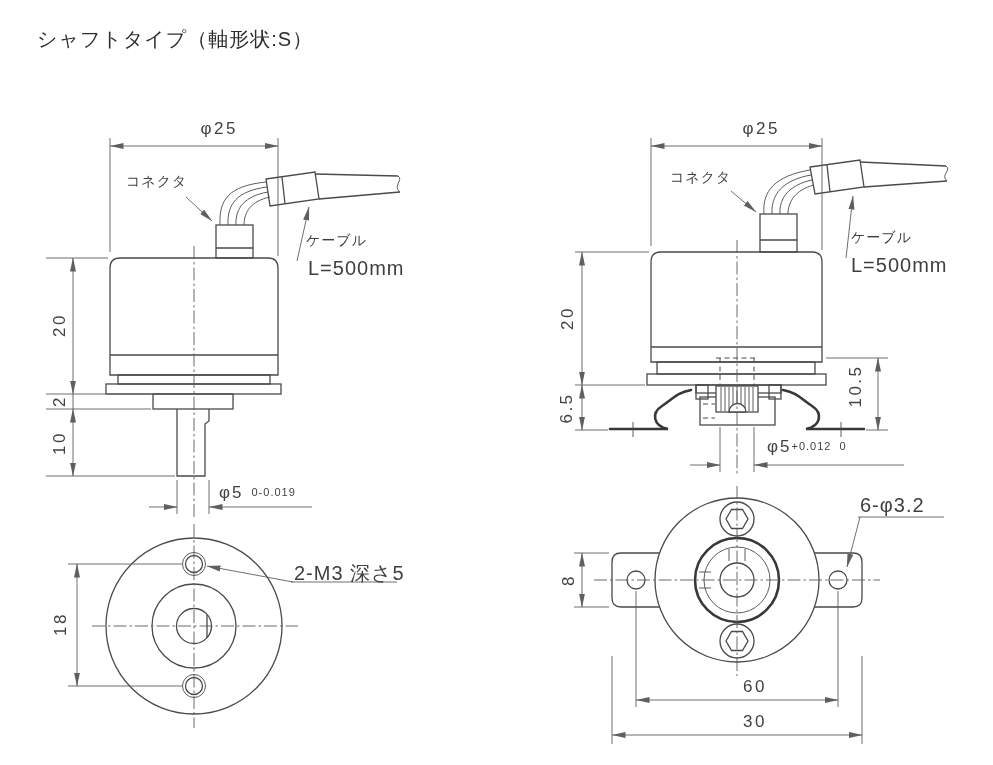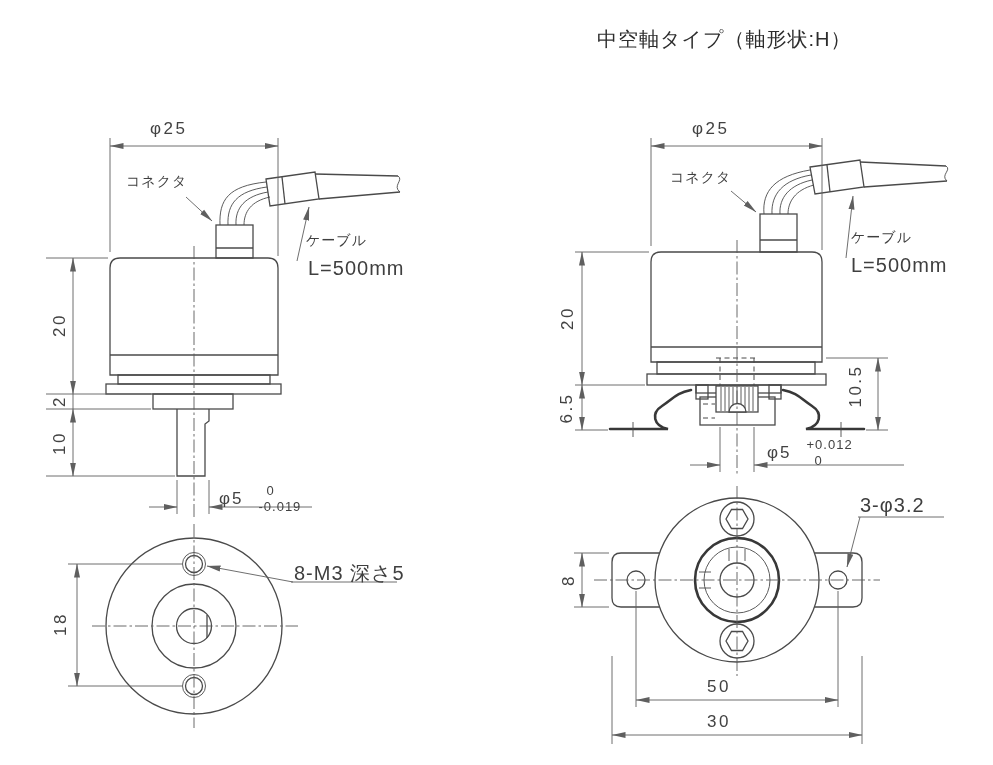--- a/index.html
+++ b/index.html
@@ -9,28 +9,28 @@
   .s {stroke:#4a4a4a;stroke-width:1.3;fill:none}
   .s2{stroke:#4a4a4a;stroke-width:0.9;fill:none}
   .b {stroke:#383838;stroke-width:2.6;fill:none;stroke-linecap:round}
   .d {stroke:#5f5f5f;stroke-width:0.9;fill:none}
   .h {stroke:#4a4a4a;stroke-width:1;fill:none;stroke-dasharray:5 3.5}
   .c {stroke:#5a5a5a;stroke-width:0.9;fill:none;stroke-dasharray:13 3 2.5 3}
   .wh{fill:#ffffff}
   .txt{position:absolute;white-space:nowrap}
   .title{font-size:20px;letter-spacing:1px;color:#2d2d2d}
   .dim{font-size:17px;letter-spacing:2.5px;color:#424242}
-  .ctr{text-align:left}
+  .ctr{text-align:right}
   .small{font-size:14px;letter-spacing:1px}
   .note{font-size:20px;letter-spacing:1px}
   .vdim{display:flex;align-items:center;justify-content:center;transform:rotate(-90deg);
         font-size:17px;letter-spacing:2.5px;color:#424242}
-  .phidim{position:absolute;display:flex;align-items:center;gap:15px;color:#424242}
+  .phidim{position:absolute;display:flex;align-items:center;gap:0;color:#424242}
   .phidim .nom{font-size:17px;letter-spacing:2px}
-  .phidim .tol{display:flex;flex-direction:column;font-size:13px;line-height:1.2;letter-spacing:1px}
+  .phidim .tol{display:flex;font-size:11px;line-height:1.2;letter-spacing:1px}
   .phidim .tol i{font-style:normal}
   .phidim.tleft  .tu{padding-left:8px}
   .phidim.tright .tl{padding-left:8px}
 </style>
 </head>
 <body>
 
 <div class="canvas">
 
   <svg width="993" height="765" viewBox="0 0 993 765">
@@ -198,51 +198,51 @@
 
       <line class="d" x1="612" y1="656" x2="612" y2="744"></line>
       <line class="d" x1="862" y1="656" x2="862" y2="744"></line>
       <line class="d" x1="612" y1="735" x2="862" y2="735" marker-start="url(#arr)" marker-end="url(#arr)"></line>
 
       <line class="d" x1="858" y1="517" x2="944" y2="517"></line>
       <line class="d" x1="860" y1="517" x2="847" y2="567" marker-end="url(#arr)"></line>
     </g>
   </svg>
 
-  <div class="txt title" style="left:597px;top:26px">中空軸タイプ（軸形状:H）</div>
+  <div class="txt title" style="left:37px;top:26px">シャフトタイプ（軸形状:S）</div>
 
   <div class="txt dim ctr" style="left:150px;top:119px;width:88px">φ25</div>
   <div class="txt small" style="left:126px;top:173px">コネクタ</div>
   <div class="txt small" style="left:306px;top:232px">ケーブル</div>
   <div class="txt note" style="left:308px;top:257px">L=500mm</div>
   <div class="txt vdim" style="left:38px;top:314px;width:44px;height:22px">20</div>
   <div class="txt vdim" style="left:50px;top:390px;width:20px;height:22px">2</div>
   <div class="txt vdim" style="left:38px;top:432px;width:44px;height:22px">10</div>
   <div class="phidim tleft" style="left:219px;top:483px">
     <span class="nom">φ5</span>
     <span class="tol">
         <i class="tu">0</i>
         <i class="tl">-0.019</i>
       </span>
   </div>
   <div class="txt vdim" style="left:39px;top:613px;width:44px;height:22px">18</div>
-  <div class="txt note" style="left:294px;top:560px">8-M3 深さ5</div>
+  <div class="txt note" style="left:294px;top:560px">2-M3 深さ5</div>
 
   <div class="txt dim ctr" style="left:692px;top:119px;width:88px">φ25</div>
   <div class="txt small" style="left:670px;top:169px">コネクタ</div>
   <div class="txt small" style="left:851px;top:229px">ケーブル</div>
   <div class="txt note" style="left:851px;top:254px">L=500mm</div>
   <div class="txt vdim" style="left:546px;top:307px;width:44px;height:22px">20</div>
   <div class="txt vdim" style="left:541px;top:397px;width:52px;height:22px">6.5</div>
   <div class="txt vdim" style="left:824px;top:375px;width:64px;height:22px">10.5</div>
   <div class="phidim tright" style="left:767px;top:437px">
     <span class="nom">φ5</span>
     <span class="tol">
         <i class="tu">+0.012</i>
         <i class="tl">0</i>
       </span>
   </div>
   <div class="txt vdim" style="left:559px;top:569px;width:20px;height:22px">8</div>
-  <div class="txt note" style="left:860px;top:494px">3-φ3.2</div>
-  <div class="txt dim ctr" style="left:707px;top:677px;width:60px">50</div>
+  <div class="txt note" style="left:860px;top:494px">6-φ3.2</div>
+  <div class="txt dim ctr" style="left:707px;top:677px;width:60px">60</div>
   <div class="txt dim ctr" style="left:707px;top:712px;width:60px">30</div>
 
 </div>
 
 </body></html>

